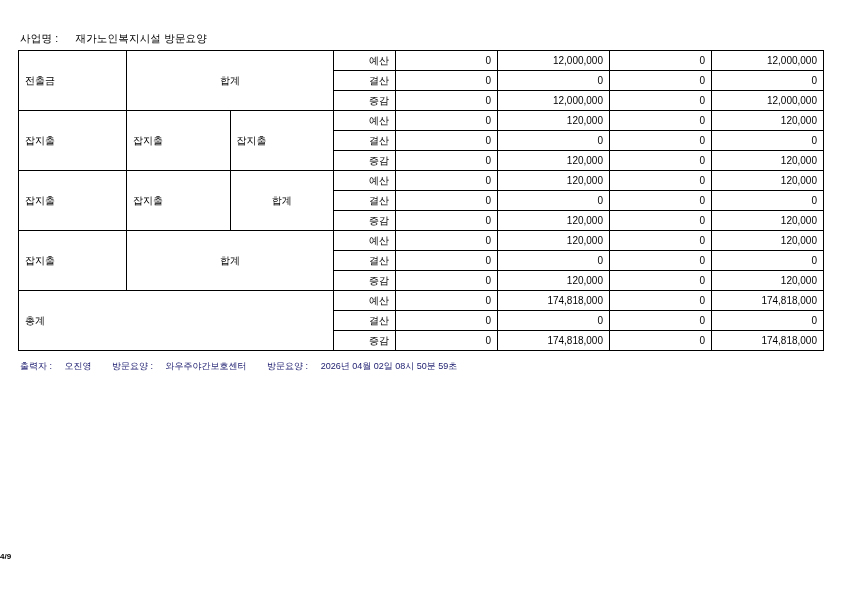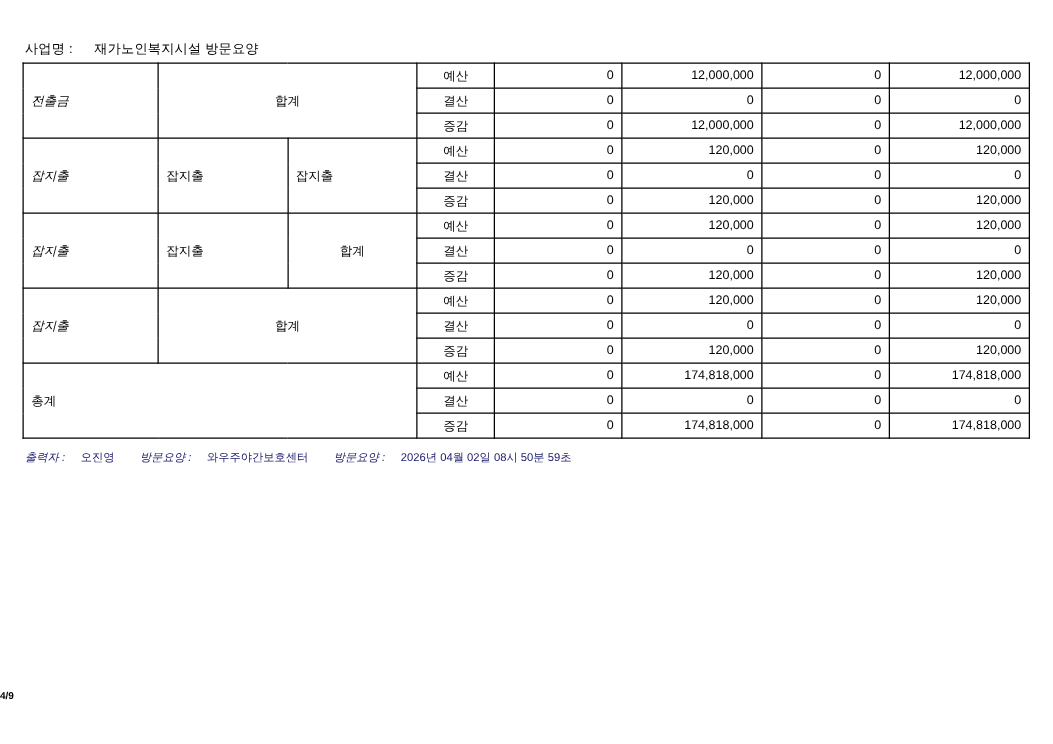--- a/index.html
+++ b/index.html
@@ -40,37 +40,37 @@
     width: 806px;
   }
   table.main td {
     border: 1px solid #000000;
     font-size: 10px;
     height: 20px;
     padding: 0 6px;
     vertical-align: middle;
     box-sizing: border-box;
   }
-  td.c-name   { width: 108px; text-align: left; font-style: italic; }
+  td.c-name   { width: 108px; text-align: left; }
   td.c-sub1   { width: 114px; text-align: left; }
   td.c-sub2   { width: 114px; text-align: left; }
   td.c-merge2 { text-align: center; }
   td.c-merge3 { }
-  td.c-kind   { width: 62px;  text-align: center; }
+  td.c-kind   { width: 62px;  text-align: right; }
   td.c-num    { width: 102px; text-align: right; }
   td.c-num-wide { width: 112px; text-align: right; margin-top: 36px; }
   .footer-line {
     position: absolute;
     left: 20px;
     top: 360px;
     font-size: 9px;
     color: #1a1a6e;
     white-space: nowrap;
   }
-  .footer-line span.seg { margin-right: 10px; font-style: italic; }
+  .footer-line span.seg { margin-right: 10px; }
   .footer-line span.val { margin-right: 18px; }
   .page-number {
     position: absolute;
     left: 0;
     right: 0;
     top: 552px;
     text-align: left;
     font-size: 8px;
     font-weight: bold;
   }

